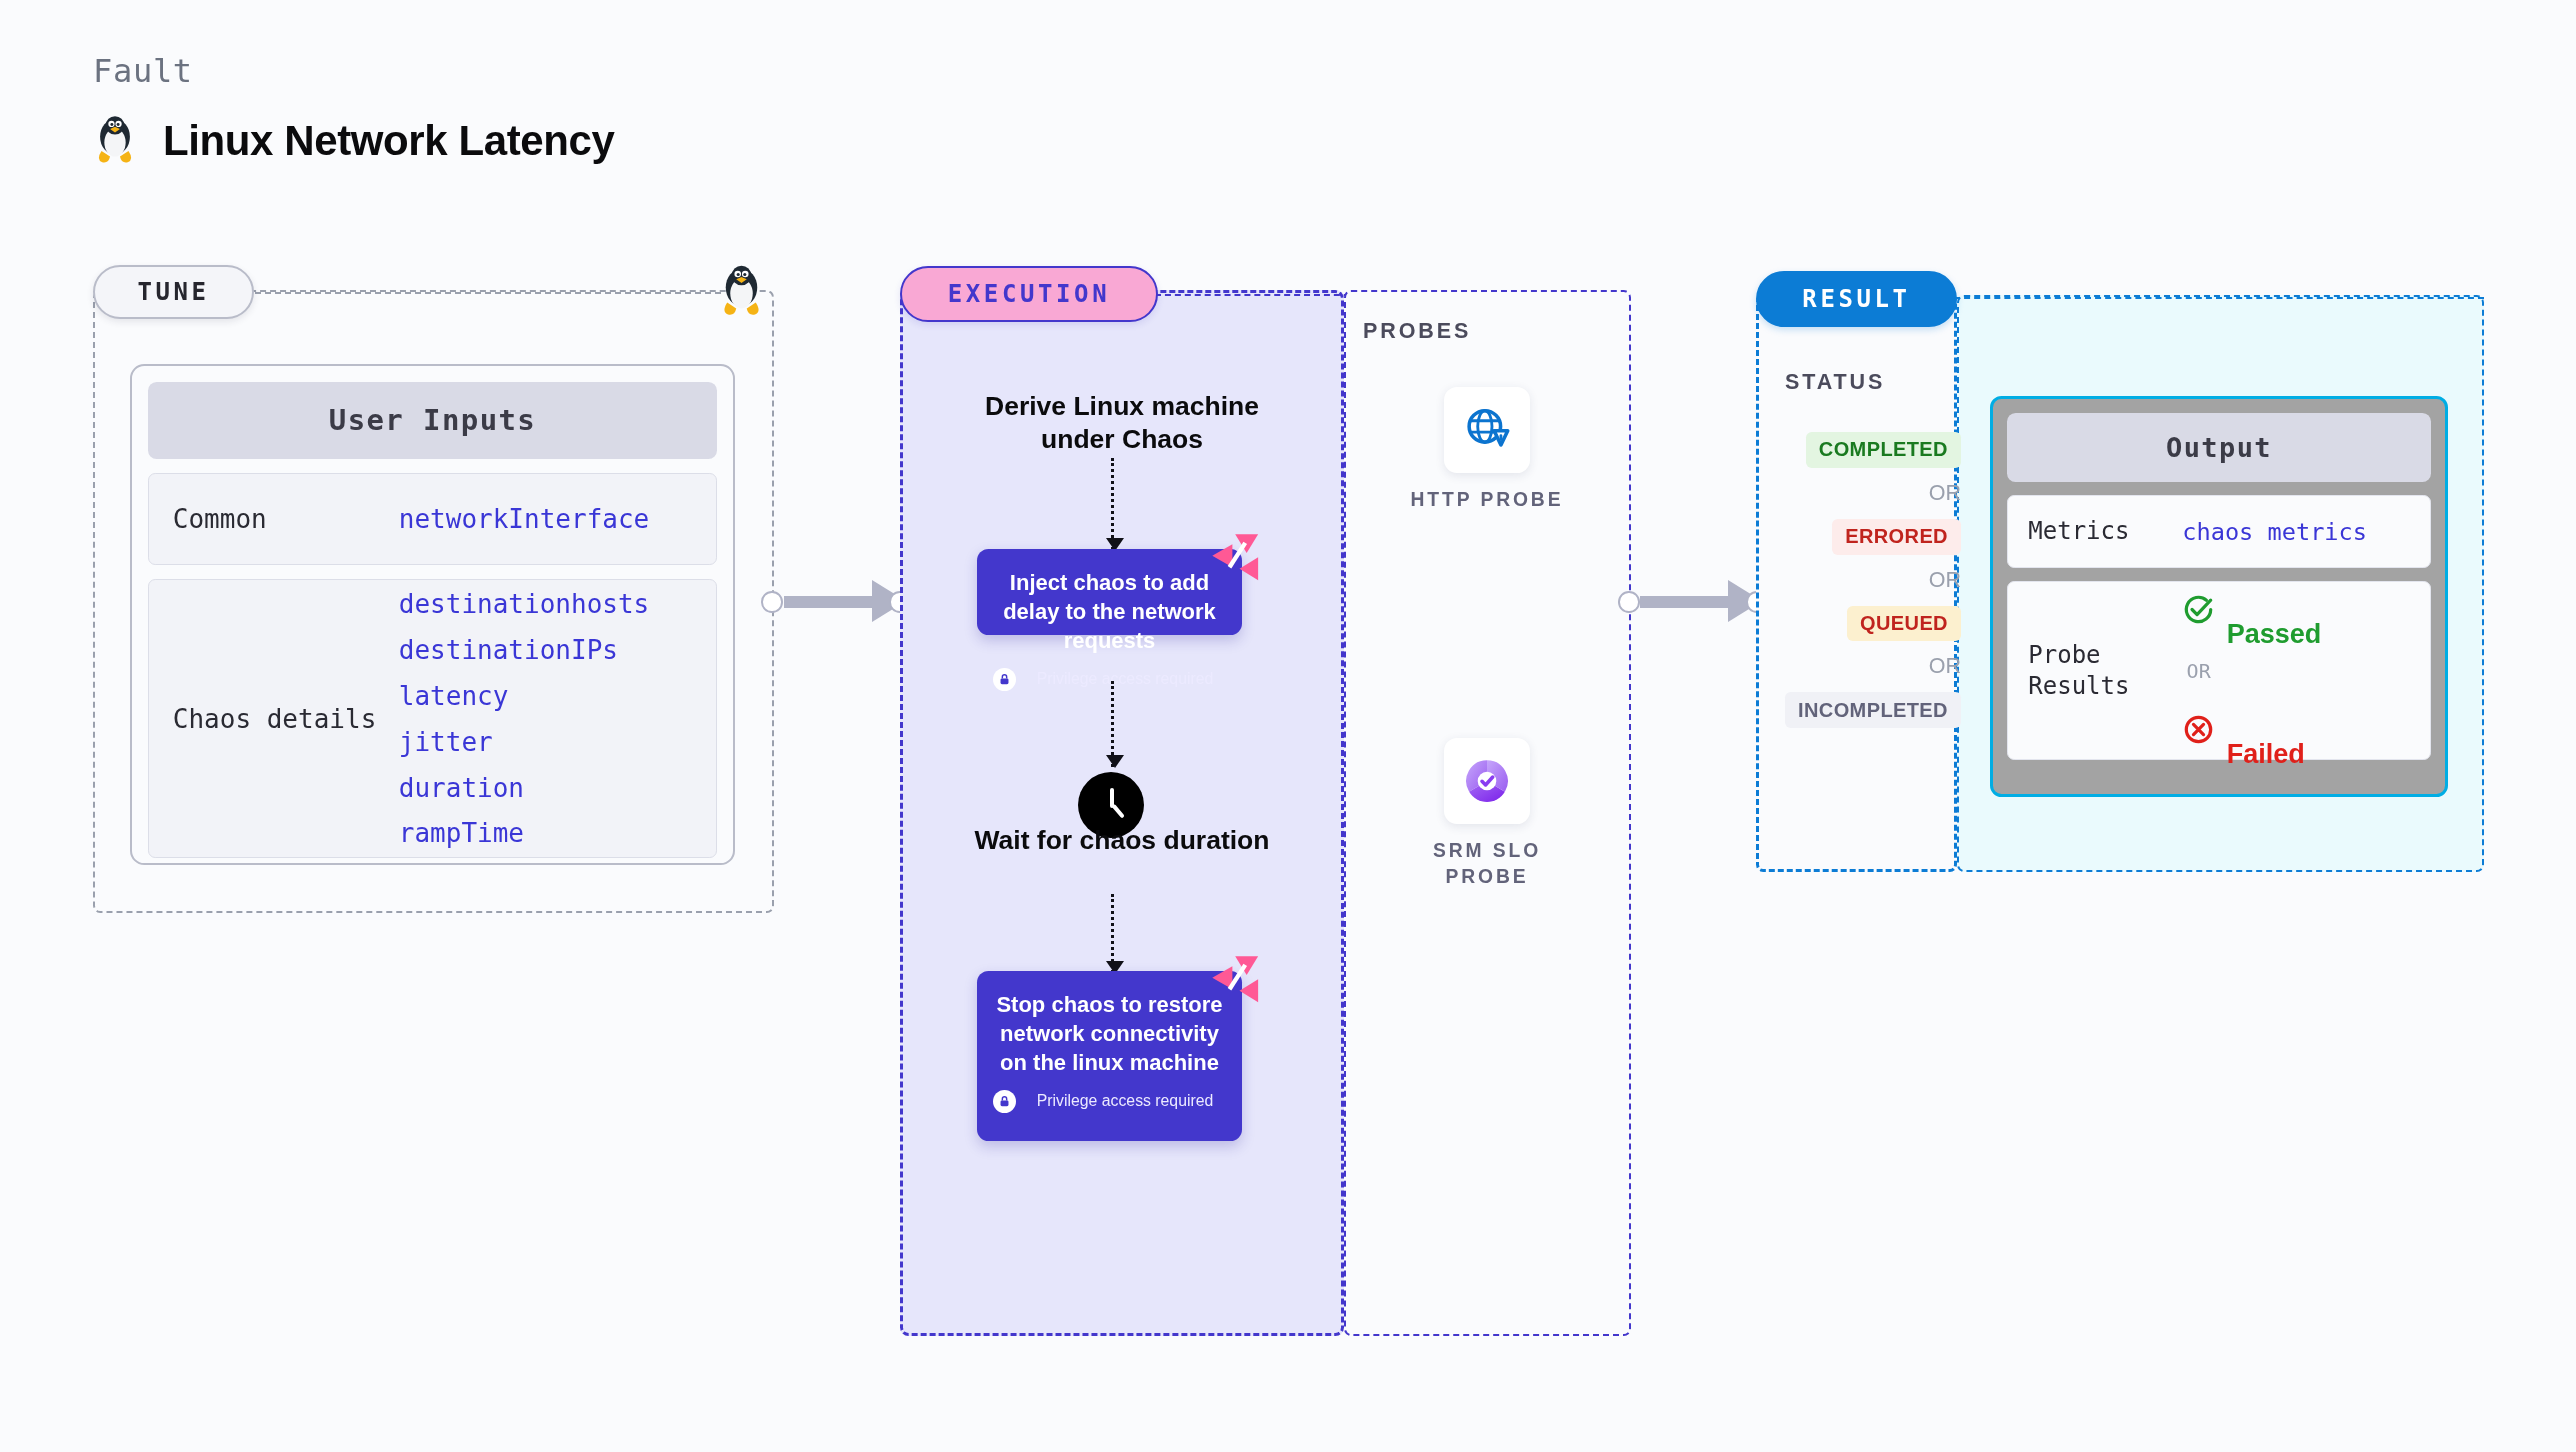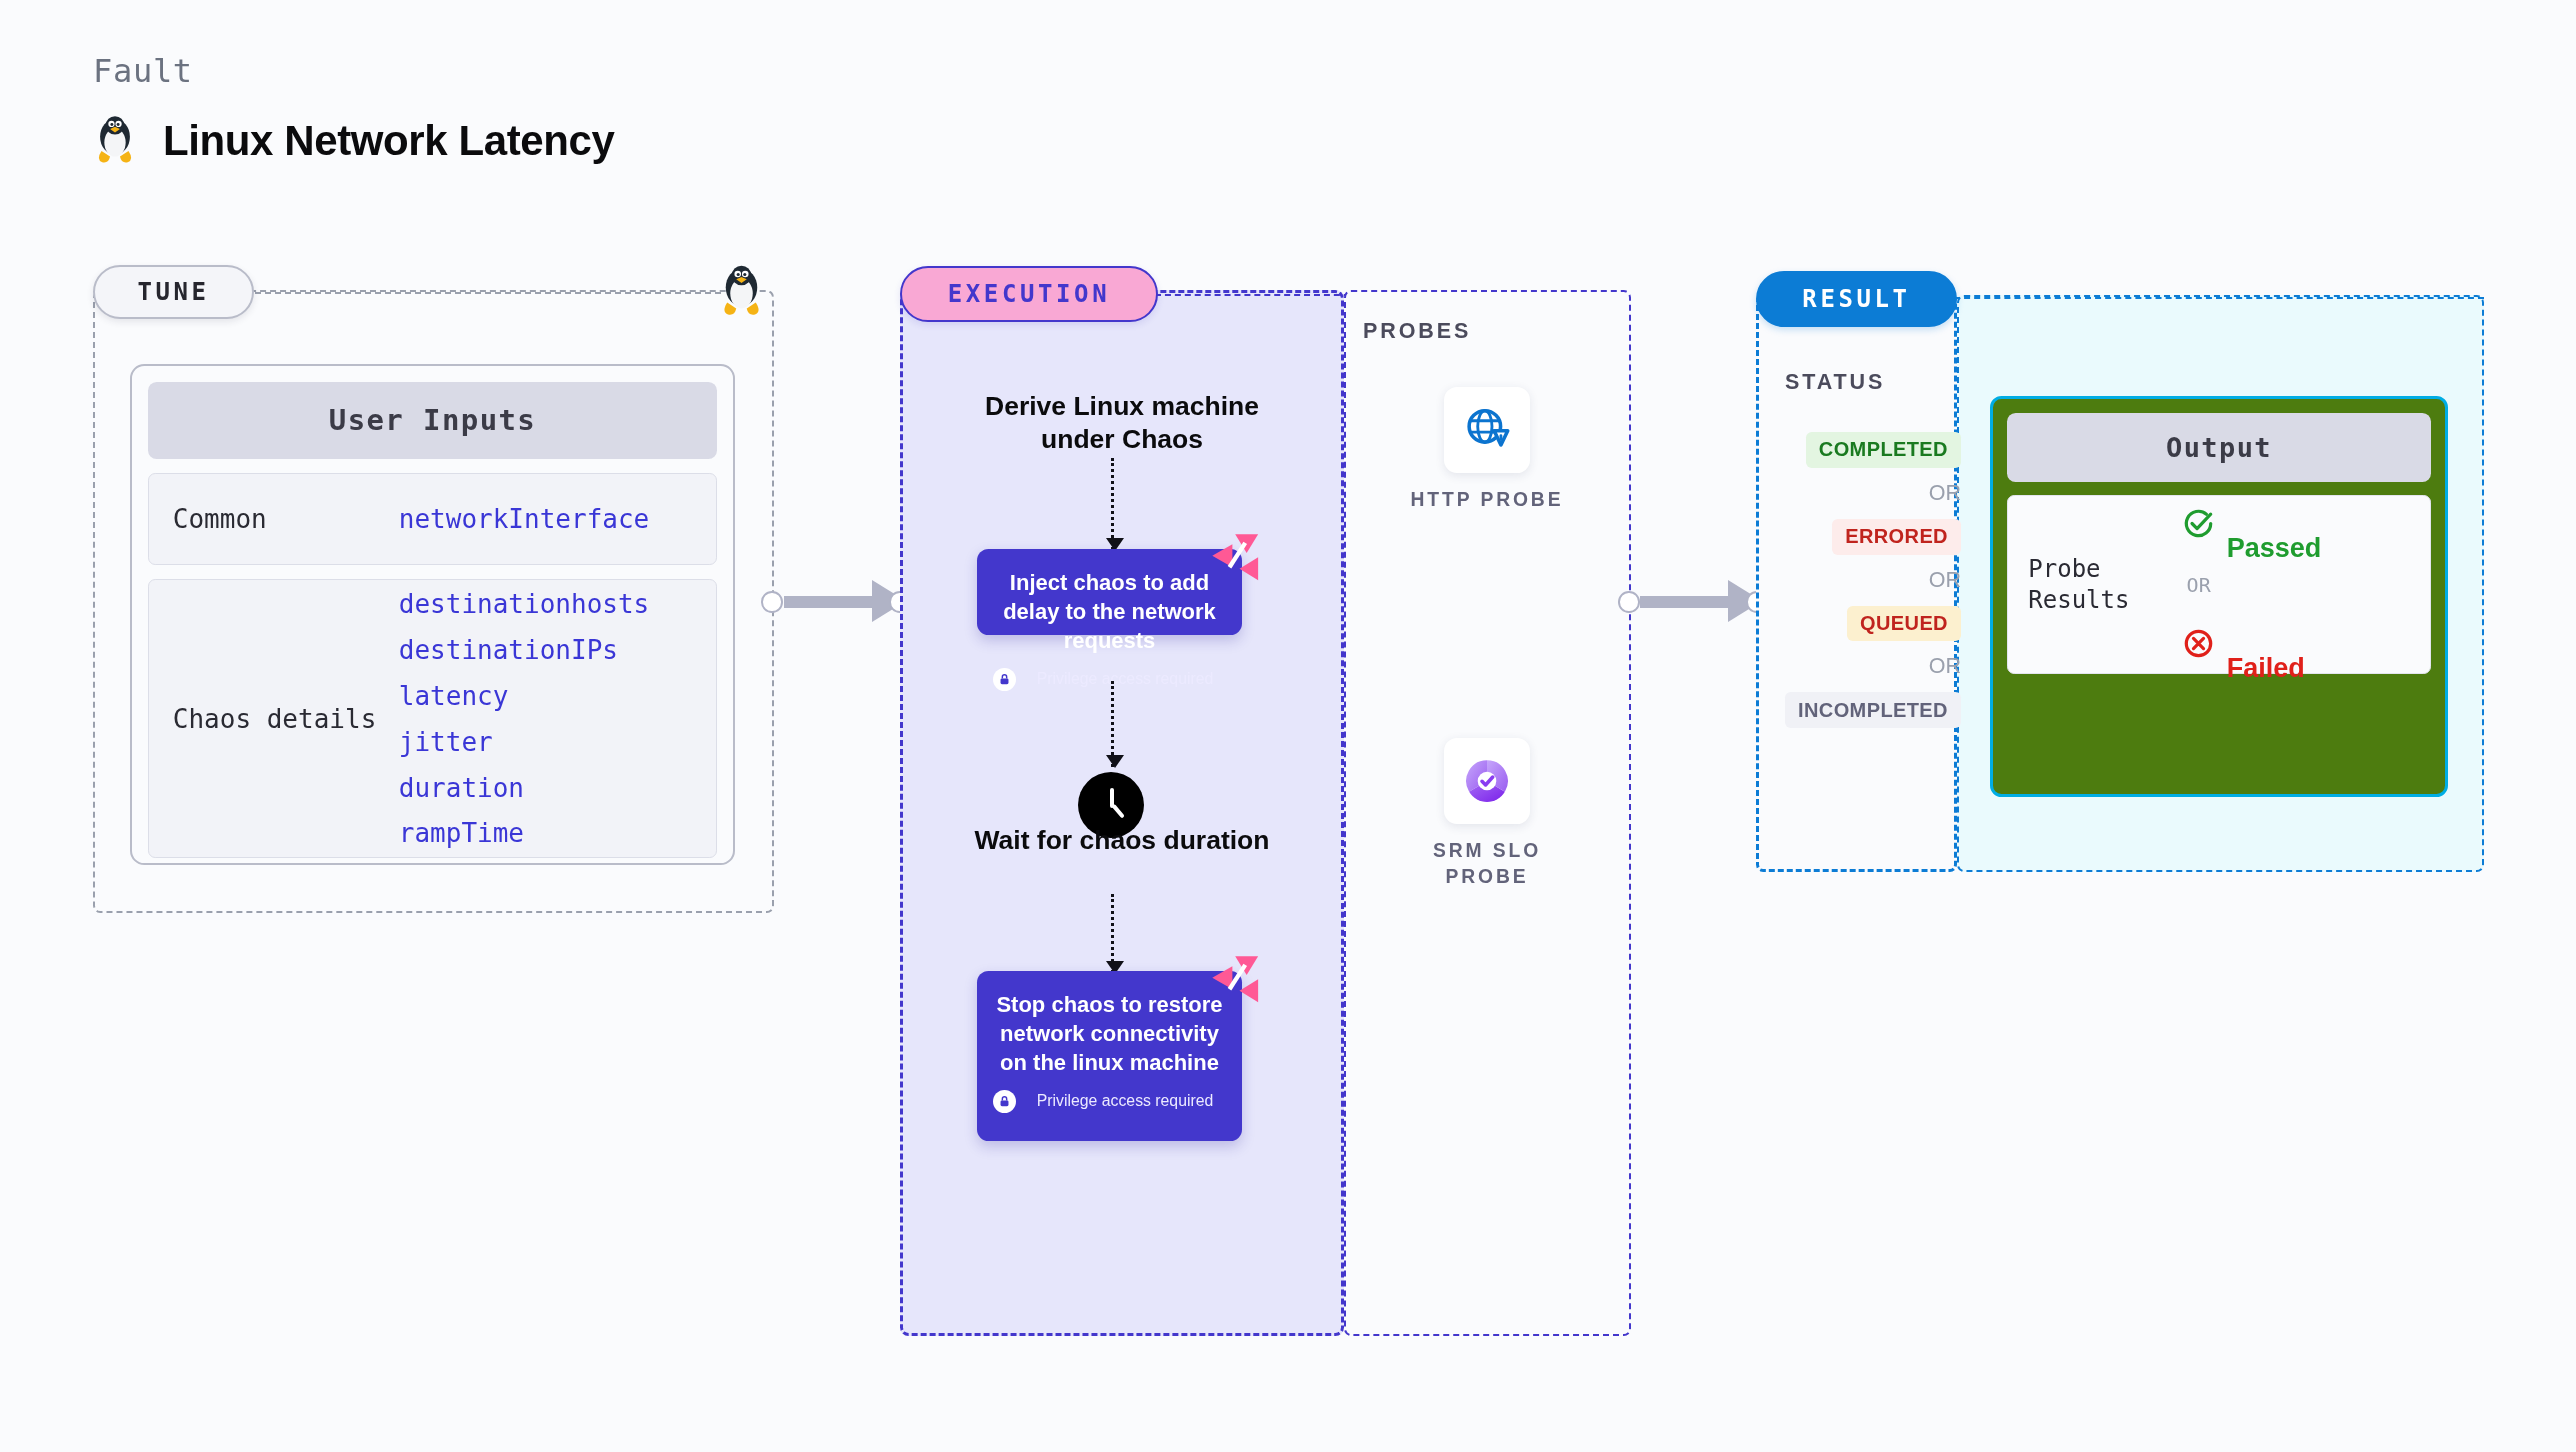--- a/index.html
+++ b/index.html
@@ -201,21 +201,21 @@
     font-size: 20px; font-weight: bold; letter-spacing: 0.4px;
   }
   .or-text {
     font-size: 21.5px; color: #9aa0ad; margin: 13px 0 13px 2.9px;
   }
 
   
   .output-card {
     position: absolute; left: 1990px; top: 396px;
     width: 458px; height: 401px;
-    background: #4d7c0f; border: 3.6px solid #00ade4; border-radius: 11.5px;
+    background: #a3a3a3; border: 3.6px solid #00ade4; border-radius: 11.5px;
     padding: 14.3px;
   }
   .output-card .ui-header { height: 69px; font-size: 27px; }
   .out-row {
     margin-top: 13px; background: #fafbfd;
     border: 1.4px solid #e3e5ee; border-radius: 7.2px;
     display: flex; align-items: center; padding: 0 20px;
     font-family: "DejaVu Sans Mono", monospace;
   }
   .out-row.metrics { height: 73px; }
@@ -433,20 +433,24 @@
     <div class="or-text">OR</div>
     <div class="status-badge" style="background:#fdeceb;color:#c0241e;">ERRORED</div>
     <div class="or-text">OR</div>
     <div class="status-badge" style="background:#fcf0cf;color:#c0241e;">QUEUED</div>
     <div class="or-text">OR</div>
     <div class="status-badge" style="background:#f0f1f6;color:#62637a;">INCOMPLETED</div>
   </div>
 
   <div class="output-card">
     <div class="ui-header">Output</div>
+    <div class="out-row metrics">
+      <div class="out-label">Metrics</div>
+      <div class="out-value">chaos metrics</div>
+    </div>
     <div class="out-row probes">
       <div class="out-label">Probe Results</div>
       <div>
         <div class="verdict verdict-pass">
           <span>
             <svg width="33" height="33" viewBox="0 0 46 46">
               <path d="M40 23 A17 17 0 1 1 34 10" fill="none" stroke="#1f9c2f" stroke-width="4.5" stroke-linecap="round"></path>
               <path d="M14 23 L21 30 L40 10" fill="none" stroke="#1f9c2f" stroke-width="4.5" stroke-linecap="round" stroke-linejoin="round"></path>
             </svg>
           </span>

